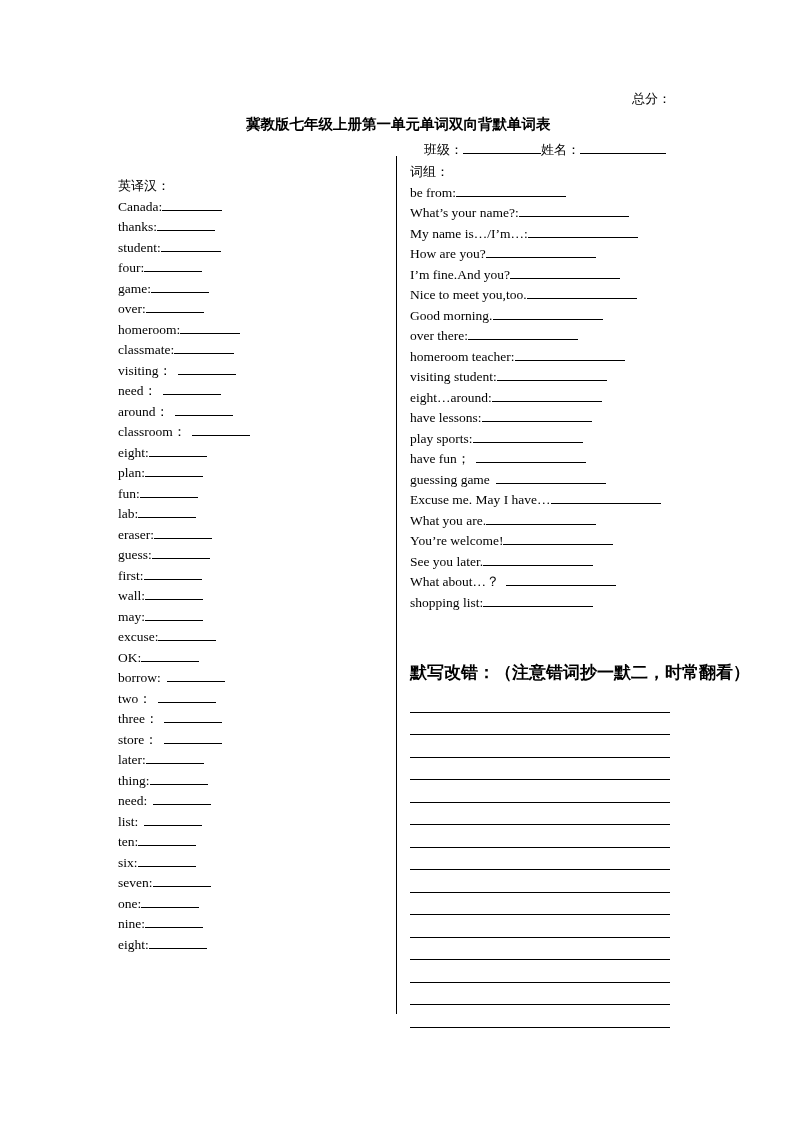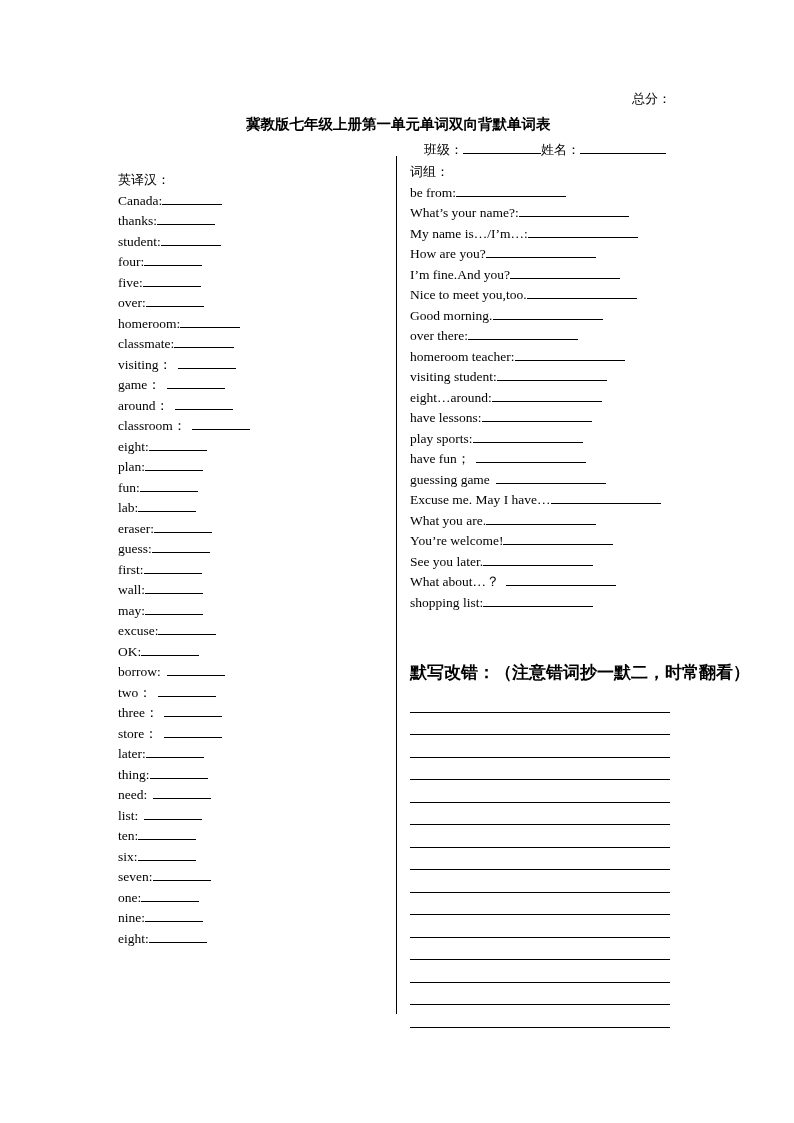--- a/index.html
+++ b/index.html
@@ -72,21 +72,21 @@
     top: 156px;
     width: 0;
     height: 858px;
     border-left: 1.5px solid #000;
   }
 
   
   .col-left {
     position: absolute;
     left: 118px;
-    top: 170px;
+    top: 176px;
     width: 250px;
   }
   .col-right {
     position: absolute;
     left: 410px;
     top: 162px;
     width: 300px;
   }
 
   .section-head {
@@ -152,26 +152,26 @@
 
   <div class="divider"></div>
 
   <div class="col-left">
     <div class="section-head">英译汉：</div>
     <div id="left-entries">
         <div class="entry"><span class="lbl">Canada:</span><span class="blank" style="width: 60px;"></span></div>
         <div class="entry"><span class="lbl">thanks:</span><span class="blank" style="width: 58px;"></span></div>
         <div class="entry"><span class="lbl">student:</span><span class="blank" style="width: 60px;"></span></div>
         <div class="entry"><span class="lbl">four:</span><span class="blank" style="width: 58px;"></span></div>
-        <div class="entry"><span class="lbl">five:</span><span class="blank" style="width: 58px;"></span></div>
+        <div class="entry"><span class="lbl">game:</span><span class="blank" style="width: 58px;"></span></div>
         <div class="entry"><span class="lbl">over:</span><span class="blank" style="width: 58px;"></span></div>
         <div class="entry"><span class="lbl">homeroom:</span><span class="blank" style="width: 60px;"></span></div>
         <div class="entry"><span class="lbl">classmate:</span><span class="blank" style="width: 60px;"></span></div>
         <div class="entry gap"><span class="lbl">visiting：</span><span class="blank" style="width: 58px;"></span></div>
-        <div class="entry gap"><span class="lbl">game：</span><span class="blank" style="width: 58px;"></span></div>
+        <div class="entry gap"><span class="lbl">need：</span><span class="blank" style="width: 58px;"></span></div>
         <div class="entry gap"><span class="lbl">around：</span><span class="blank" style="width: 58px;"></span></div>
         <div class="entry gap"><span class="lbl">classroom：</span><span class="blank" style="width: 58px;"></span></div>
         <div class="entry"><span class="lbl">eight:</span><span class="blank" style="width: 58px;"></span></div>
         <div class="entry"><span class="lbl">plan:</span><span class="blank" style="width: 58px;"></span></div>
         <div class="entry"><span class="lbl">fun:</span><span class="blank" style="width: 58px;"></span></div>
         <div class="entry"><span class="lbl">lab:</span><span class="blank" style="width: 58px;"></span></div>
         <div class="entry"><span class="lbl">eraser:</span><span class="blank" style="width: 58px;"></span></div>
         <div class="entry"><span class="lbl">guess:</span><span class="blank" style="width: 58px;"></span></div>
         <div class="entry"><span class="lbl">first:</span><span class="blank" style="width: 58px;"></span></div>
         <div class="entry"><span class="lbl">wall:</span><span class="blank" style="width: 58px;"></span></div>

